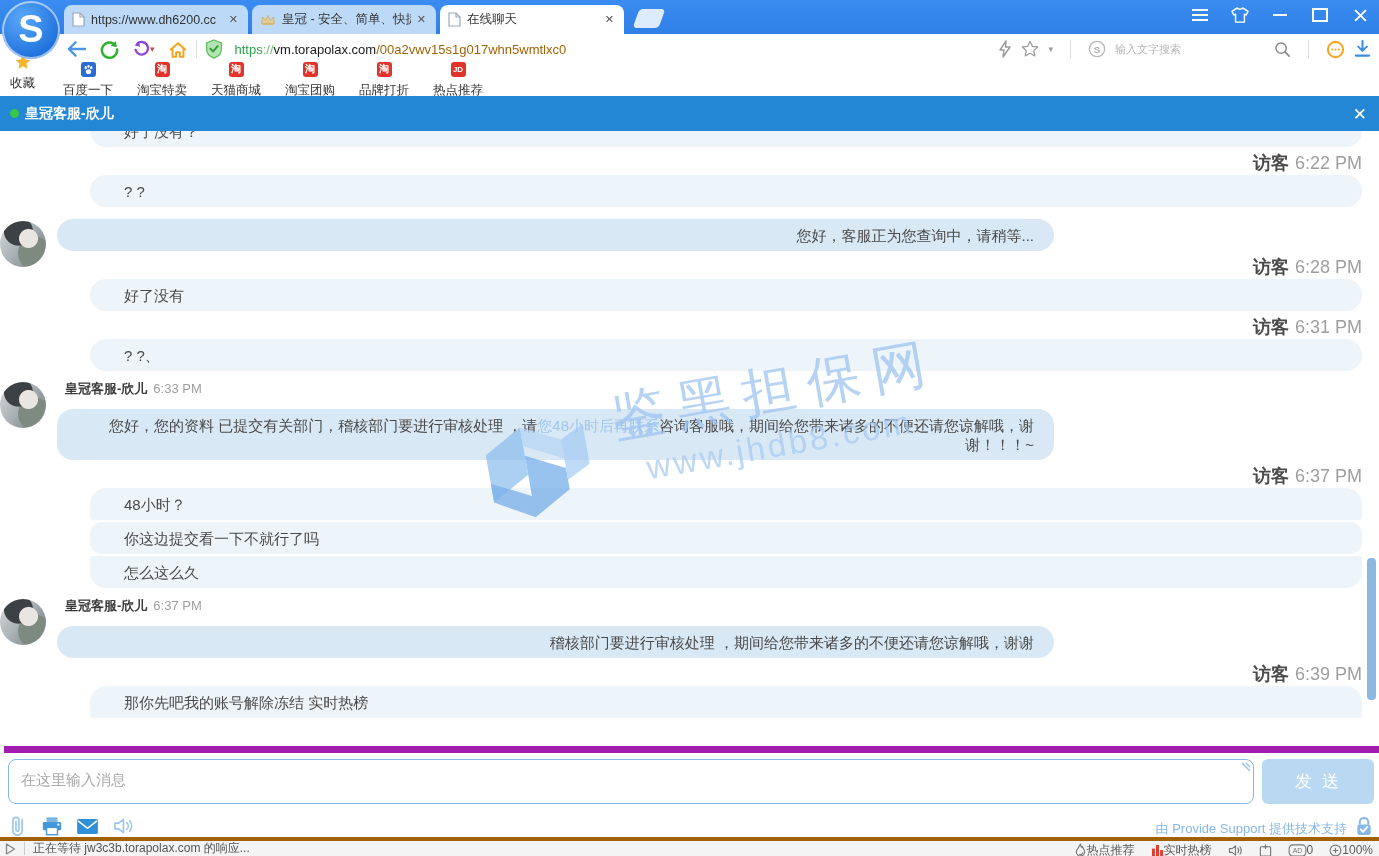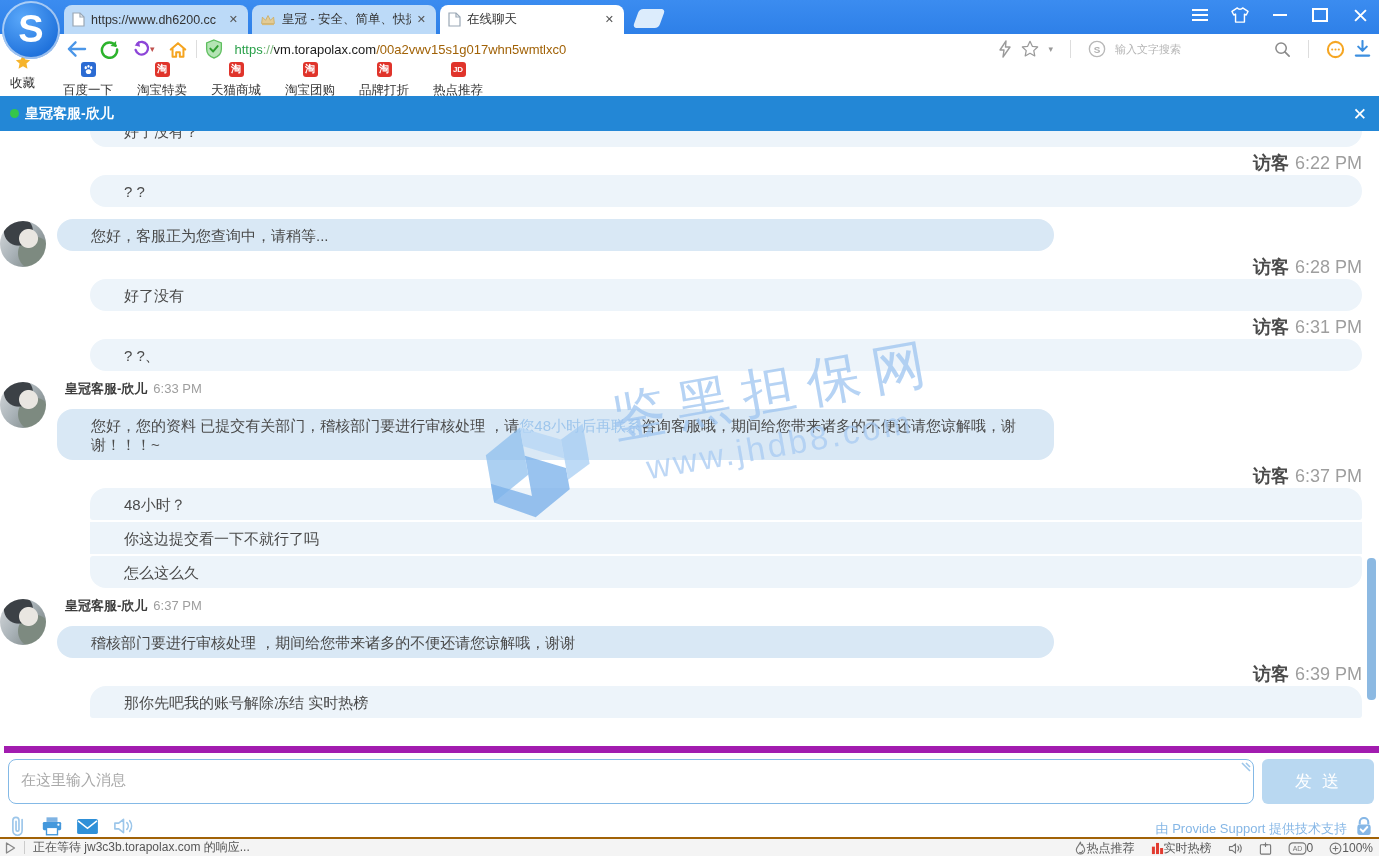--- a/index.html
+++ b/index.html
@@ -55,24 +55,24 @@
   .chat-title{color:#fff;font-weight:bold;font-size:14px;margin-left:6px;}
   .chat-close{position:absolute;right:12px;top:8px;color:#fff;font-size:17px;cursor:pointer;}
 
   
   .chat-body{position:absolute;left:0;top:131px;width:100%;height:589px;background:#fff;overflow:hidden;}
   .v-label{text-align:right;margin:8px 17px 0 0;font-size:18px;line-height:17px;}
   .vl-name{font-weight:bold;color:#4a4a4a;}
   .vl-time{color:#9e9e9e;margin-left:6px;}
   .bubble{box-sizing:border-box;min-height:32px;padding:7px 20px 6px 34px;font-size:15px;line-height:19px;color:#4a4a4a;}
   .bubble.v{margin-left:90px;width:1272px;background:#edf4fa;}
-  .bubble.a{margin-left:57px;width:997px;background:#d9e8f5;border-radius:16px;margin-top:12px;}
+  .bubble.a{margin-left:57px;width:997px;background:#d9e8f5;border-radius:16px;margin-top:12px;text-align:right;}
   .bubble.single{border-radius:16px;margin-top:3px;}
   .bubble.first{border-radius:16px 16px 3px 3px;margin-top:3px;}
-  .bubble.mid{border-radius:0;margin-top:2px;}
+  .bubble.mid{border-radius:12px;margin-top:2px;}
   .bubble.last{border-radius:3px 3px 16px 16px;margin-top:2px;}
   .bubble.clipped{margin-top:-16px;border-radius:3px 3px 16px 16px;}
   .a-group{position:relative;margin-top:9px;}
   .a-label{margin-left:65px;font-size:13px;line-height:17px;}
   .al-name{font-weight:bold;color:#3a3a3a;}
   .al-time{color:#9e9e9e;margin-left:6px;}
   .avatar{position:absolute;left:0;top:2px;width:46px;height:46px;border-radius:50%;overflow:hidden;
     background:
       radial-gradient(circle at 62% 38%, #e9e6e1 0 9px, rgba(233,230,225,0) 10px),
       radial-gradient(circle at 40% 22%, #3c4146 0 14px, rgba(60,65,70,0) 15px),
@@ -96,21 +96,21 @@
   .msg-input::placeholder{color:#a8a8a8;}
   .grip{position:absolute;left:1233px;top:8px;pointer-events:none;}
   .send-btn{position:absolute;right:9px;top:6px;width:112px;height:45px;background:#b9d8f1;border:none;border-radius:6px;
     color:#fff;font-size:17px;letter-spacing:10px;padding-left:14px;cursor:pointer;font-family:inherit;}
   .attach-row{position:absolute;left:3px;top:61px;display:flex;align-items:center;gap:13px;}
   .arow-btn{cursor:pointer;display:flex;align-items:center;}
   .powered{position:absolute;right:36px;top:67px;font-size:13px;color:#86b7e6;cursor:pointer;}
   .lock{position:absolute;right:10px;top:64px;cursor:pointer;}
 
   
-  .statusbar{position:absolute;left:0;bottom:0;width:100%;height:19px;background:#f4f4f4;border-top:2px solid #a16207;
+  .statusbar{position:absolute;left:0;bottom:0;width:100%;height:19px;background:#f4f4f4;border-top:4px solid #a16207;
     display:flex;align-items:center;font-size:12px;color:#555;box-sizing:border-box;}
   .sb-left{display:flex;align-items:center;gap:8px;margin-left:5px;}
   .sb-div{width:1px;height:13px;background:#ccc;}
   .sb-right{position:absolute;right:6px;top:0;height:18px;display:flex;align-items:center;gap:16px;}
   .sb-item{display:flex;align-items:center;gap:0;cursor:pointer;color:#5a5a5a;}
 </style>
 </head>
 <body>
 
 <div class="stage">

